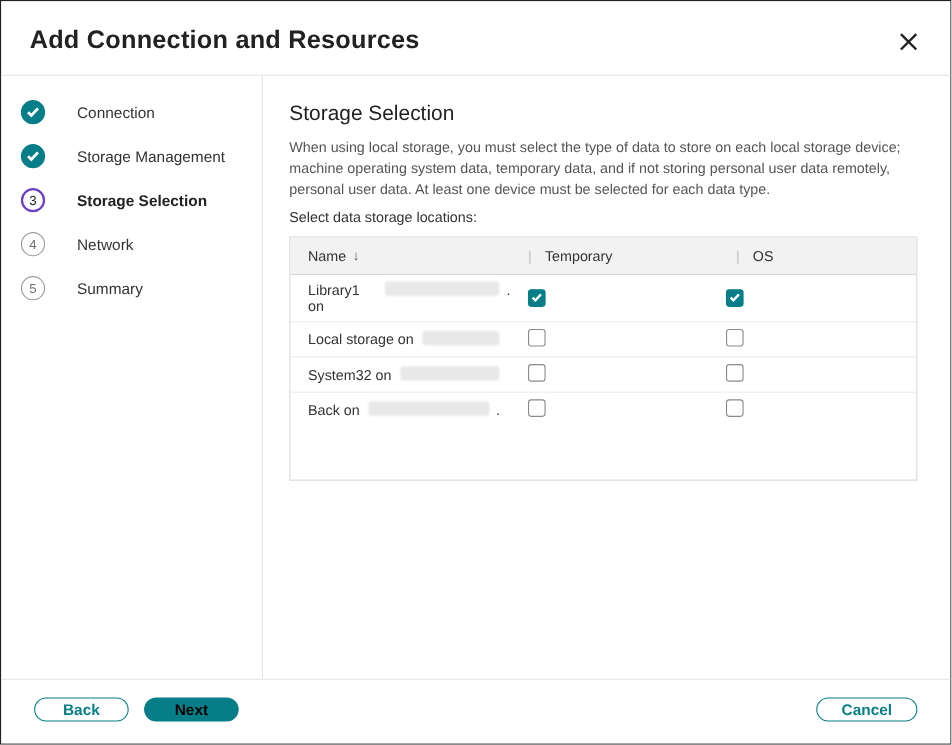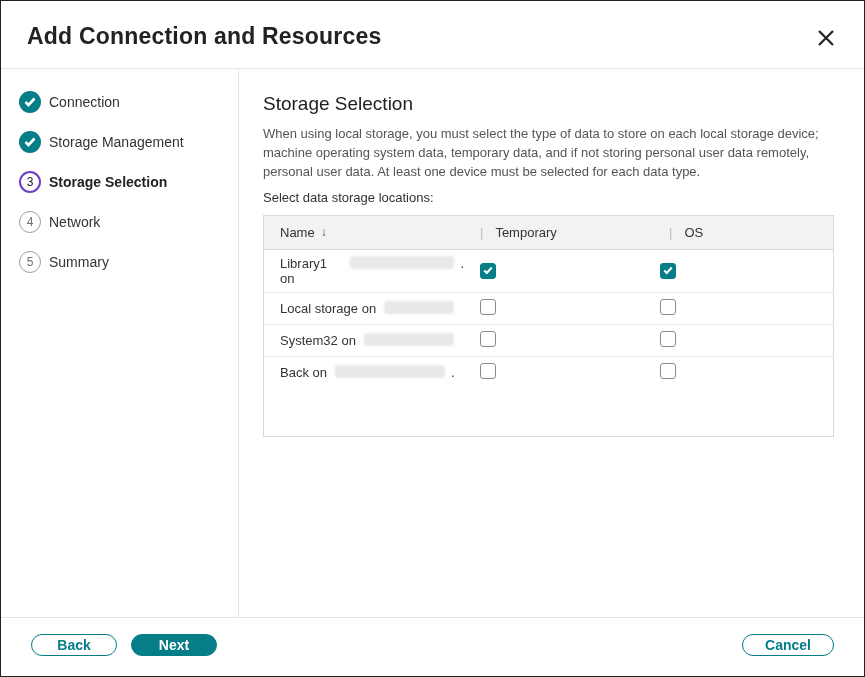--- a/index.html
+++ b/index.html
@@ -17,21 +17,21 @@
   .close-btn svg { width:18px; height:18px; stroke:#222; stroke-width:2.2; }
 
   .divider-h { height:1px; background:#e4e4e4; width:100%; }
 
   .body {
     flex:1; display:flex; overflow:hidden;
   }
   .sidebar {
     width:238px; border-right:1px solid #e4e4e4; padding:22px 10px 10px 18px;
   }
-  .step { display:flex; align-items:center; gap:8px; margin-bottom:18px; }
+  .step { display:flex; align-items:center; gap:29px; margin-bottom:18px; }
   .step-circle {
     width:22px; height:22px; border-radius:50%; display:flex; align-items:center; justify-content:center;
     font-size:12px; flex-shrink:0;
   }
   .step-done { background:#057e87; }
   .step-done svg { width:12px; height:10px; stroke:#fff; stroke-width:2.6; fill:none; }
   .step-current { border:2px solid #6c3fc9; color:#222; font-weight:400; }
   .step-pending { border:1.5px solid #9c9c9c; color:#6f6f6f; }
   .step-label { font-size:14px; color:#333; }
   .step-label.current { font-weight:700; color:#222; }
@@ -78,21 +78,21 @@
   .footer {
     border-top:1px solid #e4e4e4; padding:16px 30px 20px 30px;
     display:flex; align-items:center; justify-content:space-between;
   }
   .footer-left { display:flex; gap:14px; }
   .btn {
     min-width:86px; height:22px; border-radius:17px; font-size:14px; font-weight:600;
     display:inline-flex; align-items:center; justify-content:center; cursor:pointer; padding:0 22px;
   }
   .btn-outline { border:1.6px solid #057e87; color:#057e87; background:#fff; }
-  .btn-solid { background:#057e87; color:#ffffff; border:1.6px solid #057e87; }
+  .btn-solid { background:#057e87; color:#000000; border:1.6px solid #057e87; }
 </style>
 </head>
 <body>
 
 <div class="window">
 
   <div class="titlebar">
     <h1>Add Connection and Resources</h1>
     <div class="close-btn">
       <svg viewBox="0 0 18 18">

